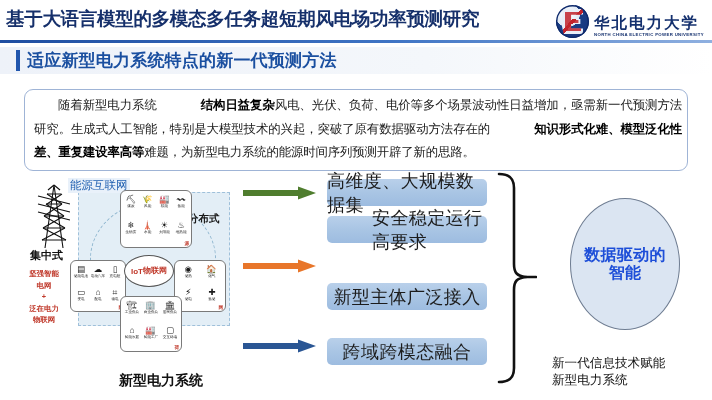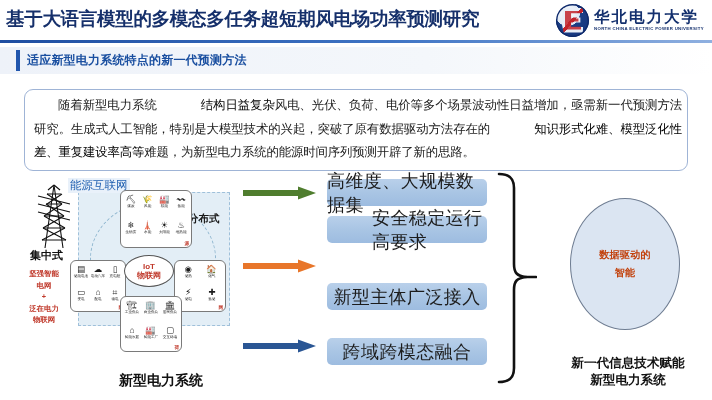--- a/index.html
+++ b/index.html
@@ -27,21 +27,21 @@
     font-size: 18.5px;
     font-weight: bold;
     color: #16306b;
     letter-spacing: -0.3px;
     white-space: nowrap;
     line-height: 30px;
   }
   .logo-wrap {
     position: absolute; left: 556px; top: 2px;
     width: 152px; height: 36px;
-    display: flex; align-items: center; gap: 5px;
+    display: flex; align-items: flex-end; gap: 5px;
   }
   .logo-emblem {
     width: 33px; height: 33px; flex: 0 0 33px;
     border-radius: 50%;
     background: radial-gradient(circle at 35% 30%, #ffffff 0%, #dfe8f4 38%, #1b3f86 39%, #15317a 100%);
     position: relative;
     box-shadow: inset 0 0 0 1.4px #0f2a6b;
   }
   .logo-emblem::before {
     content: "";
@@ -82,21 +82,21 @@
     width: 712px; height: 27px;
     background: linear-gradient(to right, #eef2f9 0%, #f4f7fb 60%, #ffffff 100%);
   }
   .section-bar {
     position: absolute; left: 16px; top: 50px;
     width: 4px; height: 21px;
     background: #2156ad;
   }
   .section-title {
     position: absolute; left: 27px; top: 49px;
-    font-size: 12px; font-weight: bold;
+    font-size: 17px; font-weight: bold;
     color: #1a4fa0;
     line-height: 23px;
     letter-spacing: .2px;
     white-space: nowrap;
   }
 
   
   .para-box {
     position: absolute; left: 24px; top: 89px;
     width: 664px; height: 82px;
@@ -108,21 +108,21 @@
   .para-text {
     position: absolute; left: 34px; top: 94px;
     width: 648px;
     font-size: 12.4px;
     line-height: 23.5px;
     color: #1a1a1a;
     text-align: justify;
     text-indent: 24px;
     letter-spacing: -0.15px;
   }
-  .para-text b { font-weight: normal; color: #000; padding-left: 44px; }
+  .para-text b { font-weight: bold; color: #000; padding-left: 44px; }
 
   
   .illus {
     position: absolute; left: 8px; top: 176px;
     width: 232px; height: 190px;
   }
   .illus-bg {
     position: absolute; left: 70px; top: 16px;
     width: 152px; height: 134px;
     background: #e3eef6;
@@ -161,21 +161,21 @@
     width: 60px;
     font-size: 7.4px; font-weight: bold; color: #c0392b;
     line-height: 11.5px; text-align: center;
   }
   .iot-oval {
     position: absolute; left: 116px; top: 79px;
     width: 48px; height: 30px;
     border: 1px solid #555;
     border-radius: 50%;
     background: #ffffff;
-    display: flex; flex-direction: column;
+    display: flex; 
     align-items: center; justify-content: center;
   }
   .iot-oval .t1 { font-size: 8px; color: #c0392b; font-weight: bold; line-height: 9px; }
   .iot-oval .t2 { font-size: 8px; color: #c0392b; font-weight: bold; line-height: 10px; }
 
   .icard {
     position: absolute;
     background: #ffffff;
     border: 1px solid #7a7a7a;
     border-radius: 6px;
@@ -227,29 +227,28 @@
   .ellipse {
     position: absolute; left: 570px; top: 198px;
     width: 110px; height: 132px;
     border-radius: 50%;
     background: #dbe5f2;
     border: 1px solid #6f7d92;
     display: flex; align-items: center; justify-content: center;
     box-sizing: border-box;
   }
   .ellipse-text {
-    font-size: 10px; font-weight: bold; color: #c2410c;
+    font-size: 16px; font-weight: bold; color: #1d4ed8;
     line-height: 18px; text-align: center;
     letter-spacing: .3px;
   }
   .bottom-note {
     position: absolute; left: 552px; top: 355px;
     width: 152px;
-    text-align: center;
-    font-size: 12.6px; font-weight: bold; color: #111;
+    font-size: 12.6px; font-weight: normal; color: #111;
     line-height: 16.5px;
   }
 </style>
 </head>
 <body>
 
 <div id="slide">
 
   <div class="header">
     <div class="header-title">基于大语言模型的多模态多任务超短期风电场功率预测研究</div>

